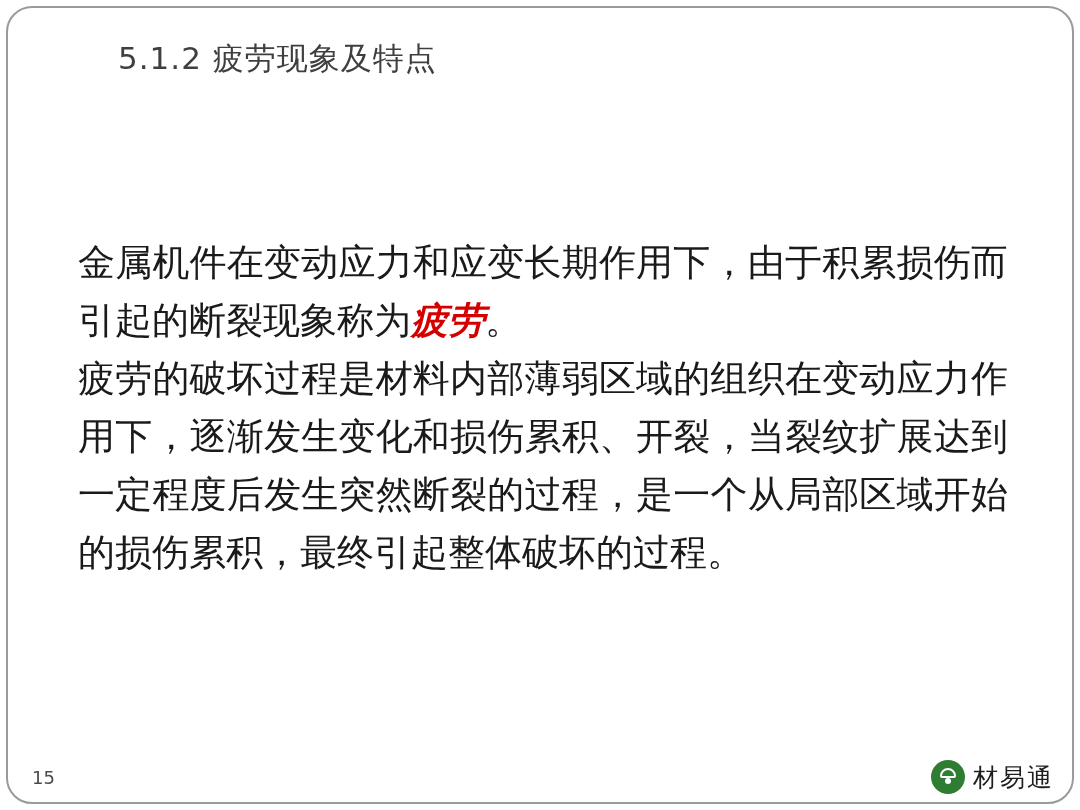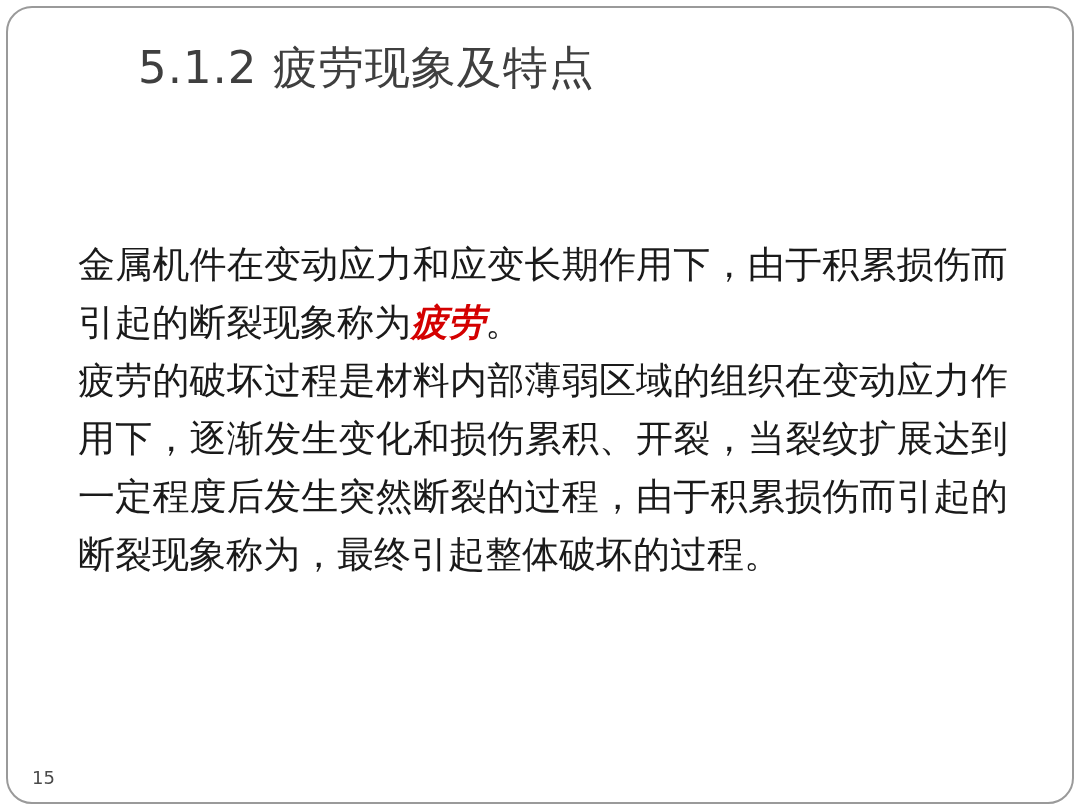--- a/index.html
+++ b/index.html
@@ -30,33 +30,32 @@
     border: 2px solid #9a9a9a;
     border-radius: 26px;
     box-sizing: border-box;
     pointer-events: none;
   }
   .slide-title {
     position: absolute;
     left: 118px;
     top: 38px;
     font-family: "DejaVu Sans", sans-serif;
-    font-size: 45px;
+    font-size: 31px;
     font-weight: 400;
     color: #3f3f3f;
     letter-spacing: 1px;
     white-space: nowrap;
-    margin-left: 20px;
   }
   .body-text {
     position: absolute;
     left: 78px;
     top: 236px;
     width: 930px;
-    font-family: Liberation Sans, sans-serif;
+    font-family: Liberation Mono, monospace;
     font-size: 37px;
     line-height: 58px;
     color: #1a1a1a;
     text-align: justify;
   }
   .body-text p {
     margin: 0;
   }
   .para-1 {
     text-indent: 0;
@@ -125,20 +124,24 @@
 
   <div class="slide-frame"></div>
 
   <div class="slide-title">5.1.2 疲劳现象及特点</div>
 
   <div class="body-text">
     <p class="para-1">
       <span>金属机件在变动应力和应变长期作用下，由于积累损伤而引起的断裂现象称为</span><span class="keyword">疲劳</span><span>。</span>
     </p>
     <p class="para-2">
-      <span>疲劳的破坏过程是材料内部薄弱区域的组织在变动应力作用下，逐渐发生变化和损伤累积、开裂，当裂纹扩展达到一定程度后发生突然断裂的过程，由于积累损伤而引起的断裂现象称为，最终引起整体破坏的过程。</span>
+      <span>疲劳的破坏过程是材料内部薄弱区域的组织在变动应力作用下，逐渐发生变化和损伤累积、开裂，当裂纹扩展达到一定程度后发生突然断裂的过程，是一个从局部区域开始的损伤累积，最终引起整体破坏的过程。</span>
     </p>
   </div>
 
   <div class="page-number">15</div>
 
+  <div class="logo">
+    <span class="logo-badge"></span>
+    <span class="logo-text">材易通</span>
+  </div>
 
 </div>
 
 </body></html>

